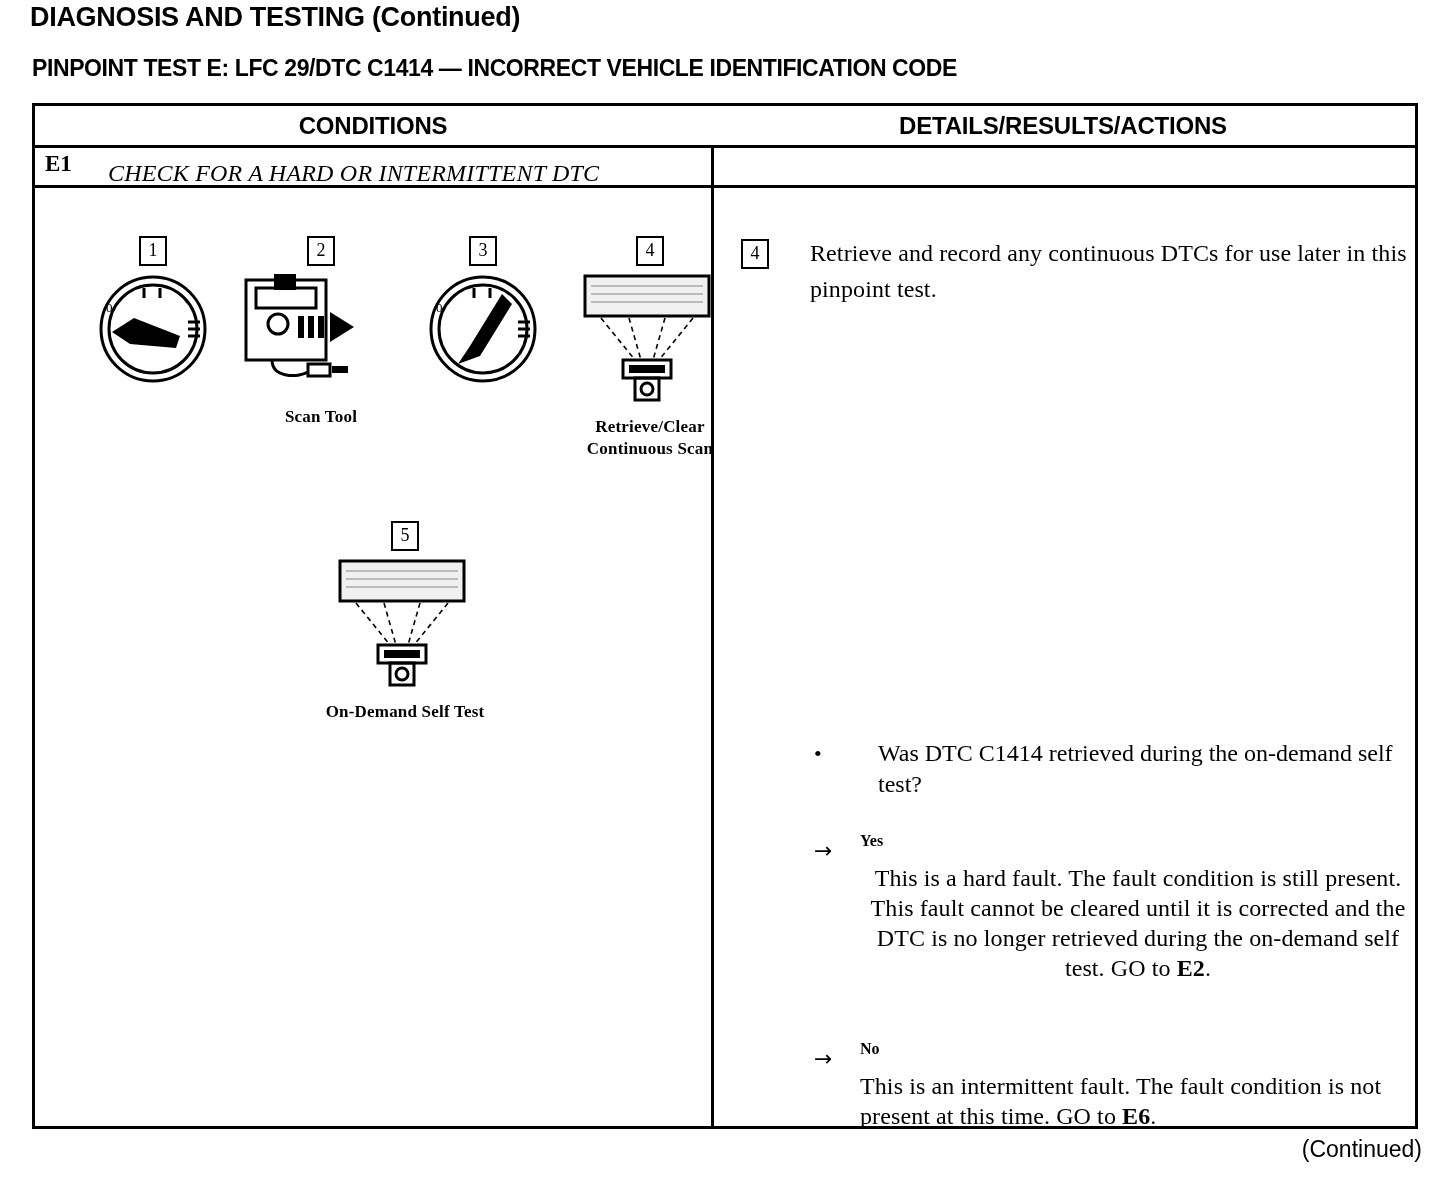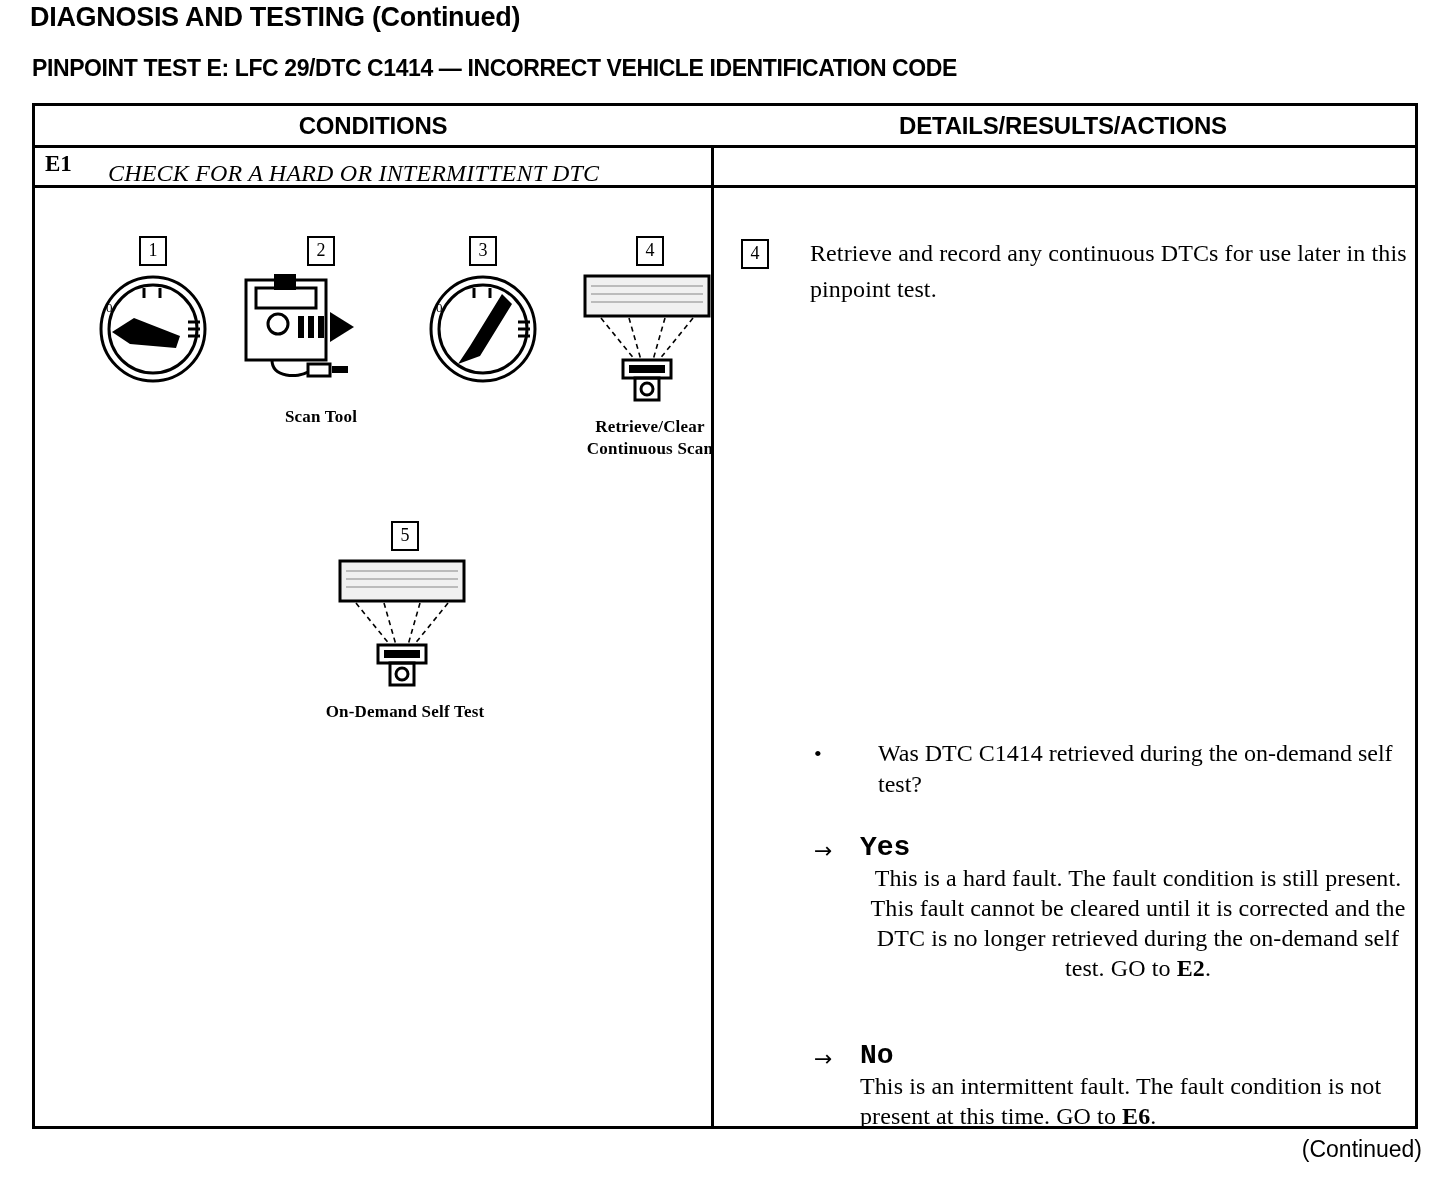--- a/index.html
+++ b/index.html
@@ -182,22 +182,21 @@
     margin-left: 28px;
   }
   .arrow {
     position: absolute;
     font-size: 22px;
     font-family: "DejaVu Sans", sans-serif;
   }
   .ans-label {
     position: absolute;
     font-weight: bold;
-    font-size: 28px;
-    font-family: Liberation Mono, monospace;
+    font-size: 16px;
   }
   .ans-body {
     position: absolute;
     width: 556px;
     font-size: 24px;
     line-height: 30px;
     letter-spacing: 0.1px;
   }
   .ans-body b { font-weight: bold; }
   .continued {

